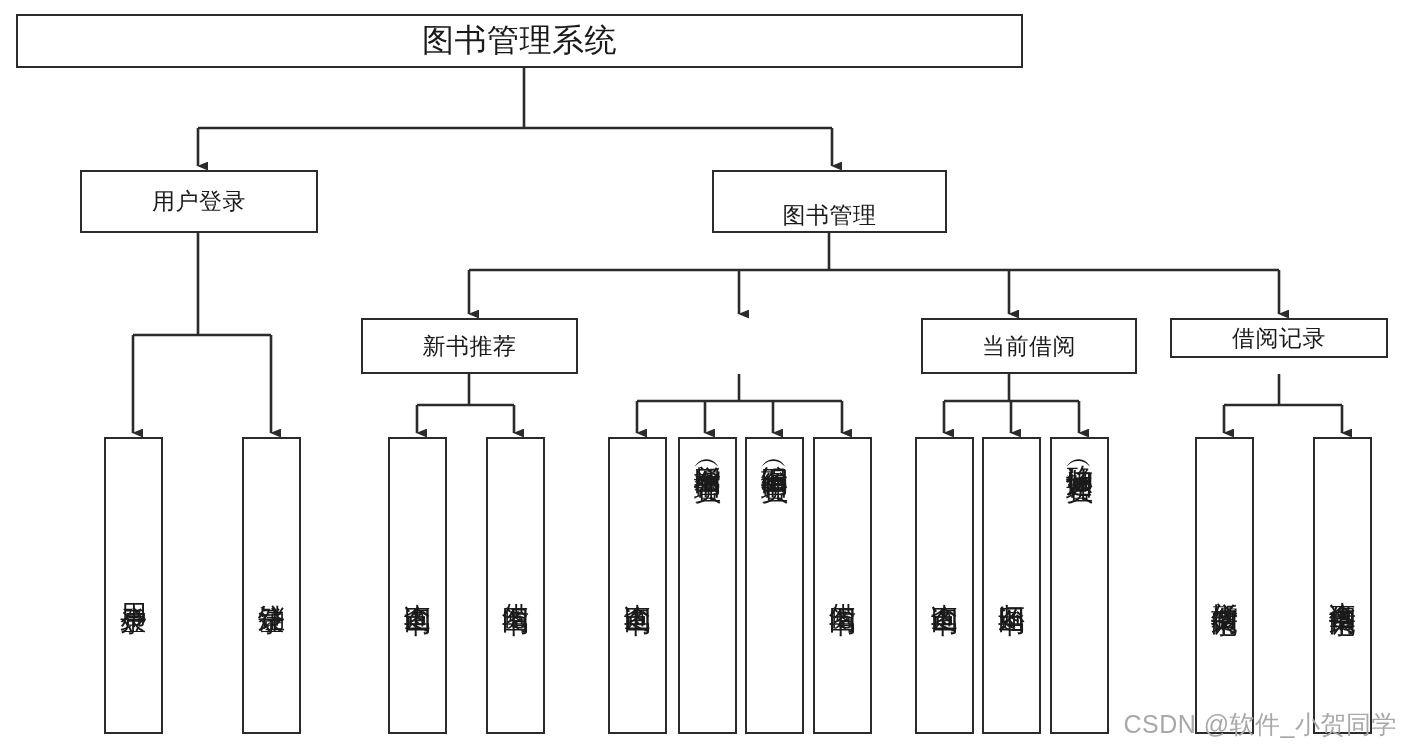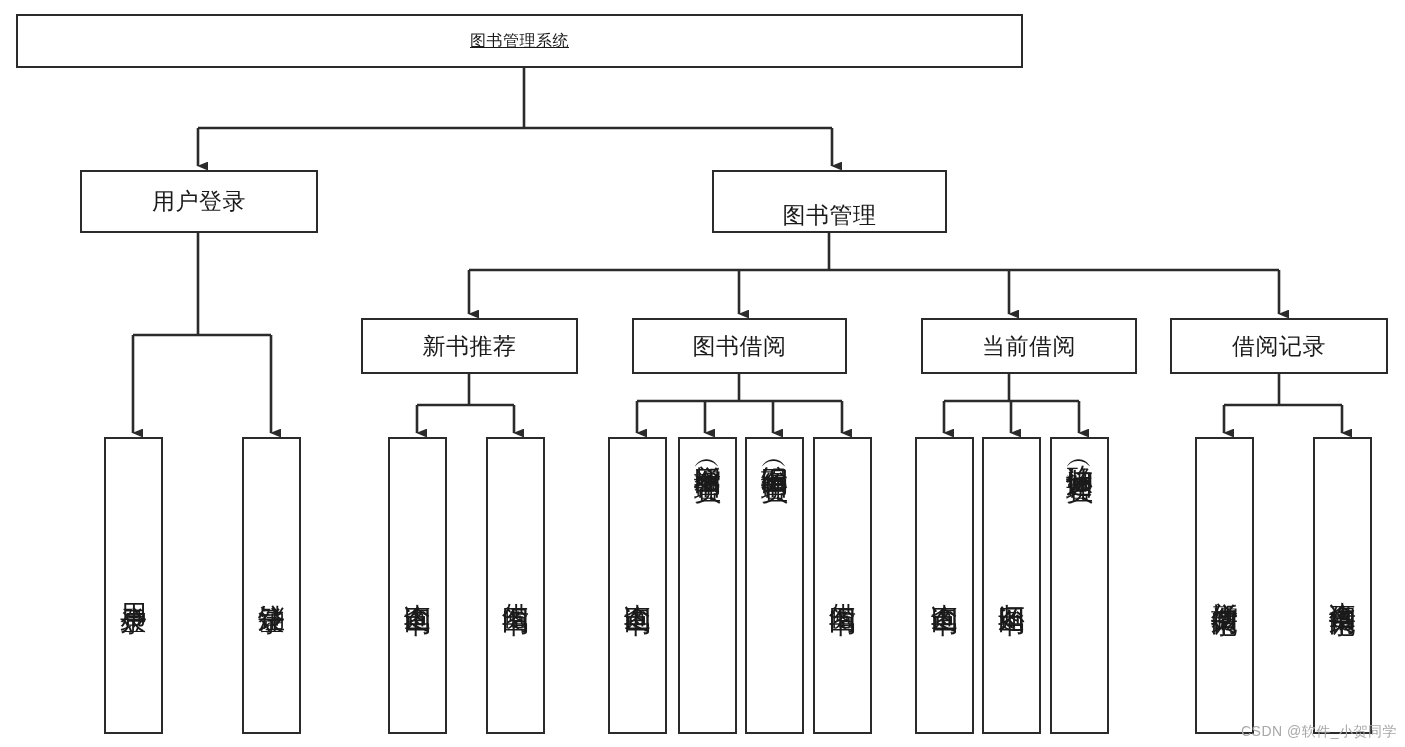--- a/index.html
+++ b/index.html
@@ -32,40 +32,40 @@
     display: flex;
     align-items: center;
     justify-content: center;
     color: #1a1a1a;
   }
   .node-h {
     font-size: 23px;
     letter-spacing: 0.5px;
     white-space: nowrap;
   }
-  .node-root .node-h { font-size: 16px; text-decoration: underline; }
+  .node-root .node-h { font-size: 32px; }
   .node-v {
     align-items: flex-start;
     justify-content: center;
     padding-top: 4px;
   }
   .vtext {
     writing-mode: vertical-rl;
     text-orientation: upright;
     font-size: 27px;
     line-height: 1.12;
     letter-spacing: 2px;
     white-space: nowrap;
   }
   .node-v.center-mode { align-items: center; padding-top: 0; }
   .watermark {
     position: absolute;
     right: 8px;
     bottom: 6px;
-    font-size: 14px;
+    font-size: 25px;
     color: #a8a8a8;
     white-space: nowrap;
     letter-spacing: 0.5px;
   }
 </style>
 </head>
 <body>
 
 <div id="canvas">
 
@@ -126,27 +126,24 @@
   <div class="node" style="left:80px; top:170px; width:238px; height:63px;">
     <span class="node-h">用户登录</span>
   </div>
   <div class="node" style="left:712px; top:170px; width:235px; height:63px;align-items:flex-end;">
     <span class="node-h">图书管理</span>
   </div>
 
   <div class="node" style="left:361px; top:318px; width:217px; height:56px;">
     <span class="node-h">新书推荐</span>
   </div>
-  <div class="node" style="left:632px; top:318px; width:215px; height:56px;">
-    <span class="node-h">图书借阅</span>
-  </div>
   <div class="node" style="left:902px; top:318px; width:216px; height:56px;margin-left:19px;">
     <span class="node-h">当前借阅</span>
   </div>
-  <div class="node" style="left:1170px; top:318px; width:218px; height:56px;">
+  <div class="node" style="left:1170px; top:318px; width:218px; height:40px;">
     <span class="node-h">借阅记录</span>
   </div>
 
   <div class="node node-v center-mode" style="left:104px; top:437px; width:59px; height:297px;">
     <span class="vtext">用户登录</span>
   </div>
   <div class="node node-v center-mode" style="left:242px; top:437px; width:59px; height:297px;">
     <span class="vtext">注销登录</span>
   </div>
 

